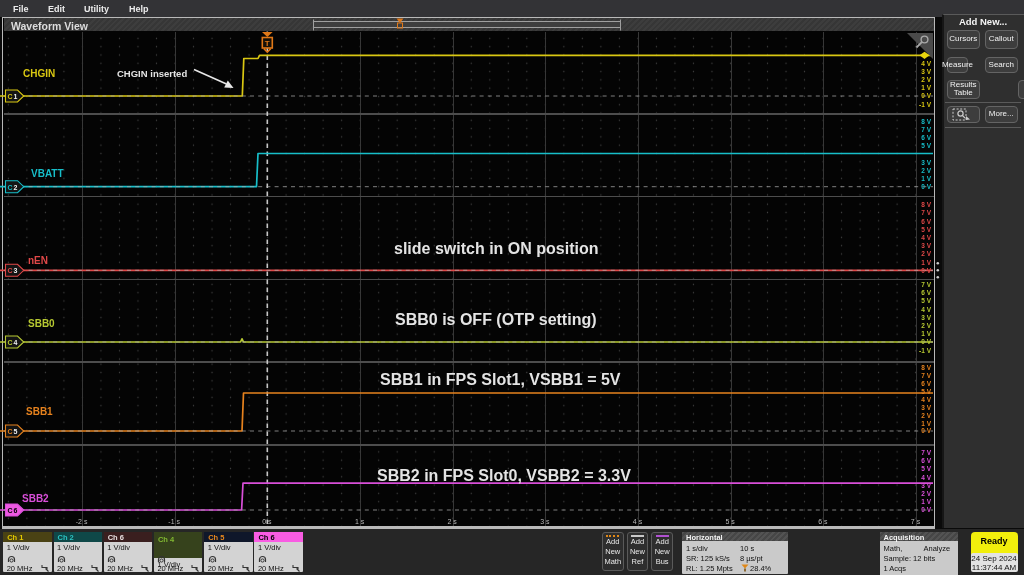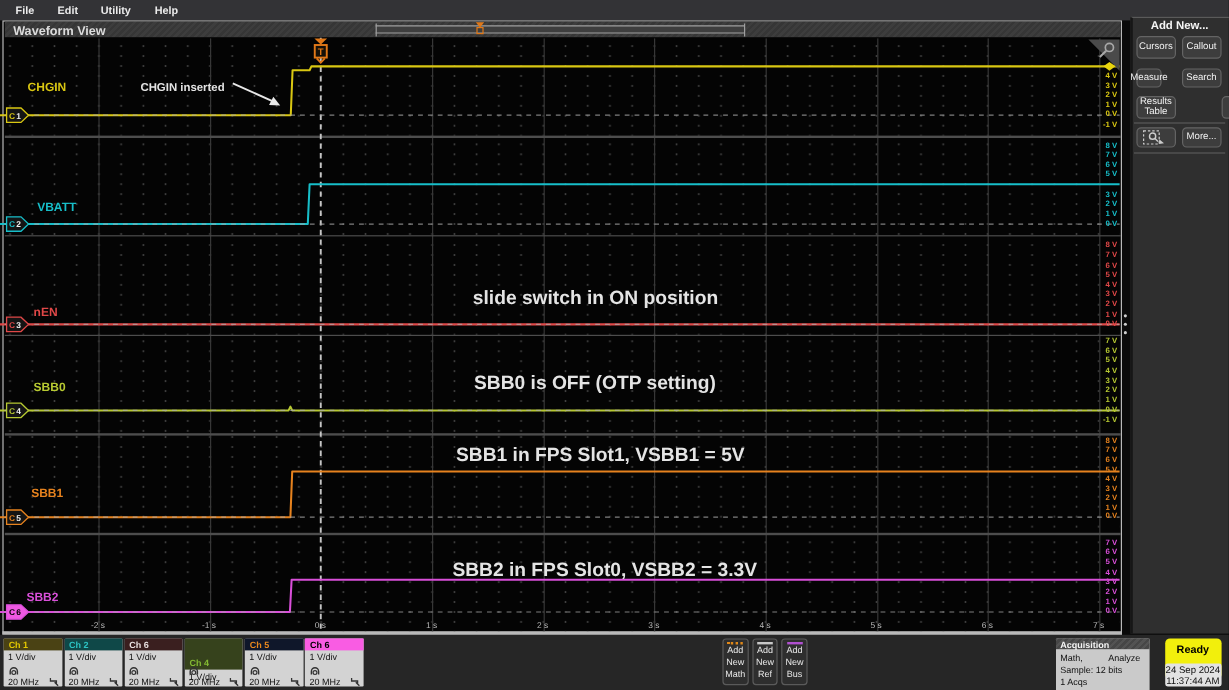--- a/index.html
+++ b/index.html
@@ -219,21 +219,21 @@
       <svg width="9" height="8" style="position:absolute;left:3.5px;top:23px;" viewBox="0 0 9 8">
         <path d="M1.5,7 V4.5 A3,3 0 0 1 7.5,4.5 V7" fill="none" stroke="#333" stroke-width="1.2"></path>
         <circle cx="4.5" cy="5.5" r="1.6" fill="none" stroke="#333" stroke-width="1"></circle>
       </svg>
       <div style="position:absolute;left:3.5px;top:31.5px;color:#111;font-size:7.5px;">20 MHz</div>
       <svg width="8" height="8" style="position:absolute;right:3px;top:32px;" viewBox="0 0 8 8">
         <path d="M1,1 v2.5 h2.5 M3.5,3.5 h2.5 v2.5 M4.5,4.5 l3,3" stroke="#333" stroke-width="1.1" fill="none"></path>
       </svg>
     </div>
 <div class="abs" style="left:153.9px;top:532px;width:48.4px;height:40px;background:#d3d3d3;border-radius:1px;">
-      <div style="background:#36421c;color:#82b832;font-size:7.5px;font-weight:bold;height:26px;padding:16px 0 0 4px;">Ch 4</div>
+      <div style="background:#36421c;color:#82b832;font-size:7.5px;font-weight:bold;height:26px;padding:3px 0 0 4px;">Ch 4</div>
       <div style="color:#111;font-size:7.5px;padding:1.5px 0 0 3.5px;">1 V/div</div>
       <svg width="9" height="8" style="position:absolute;left:3.5px;top:23px;" viewBox="0 0 9 8">
         <path d="M1.5,7 V4.5 A3,3 0 0 1 7.5,4.5 V7" fill="none" stroke="#333" stroke-width="1.2"></path>
         <circle cx="4.5" cy="5.5" r="1.6" fill="none" stroke="#333" stroke-width="1"></circle>
       </svg>
       <div style="position:absolute;left:3.5px;top:31.5px;color:#111;font-size:7.5px;">20 MHz</div>
       <svg width="8" height="8" style="position:absolute;right:3px;top:32px;" viewBox="0 0 8 8">
         <path d="M1,1 v2.5 h2.5 M3.5,3.5 h2.5 v2.5 M4.5,4.5 l3,3" stroke="#333" stroke-width="1.1" fill="none"></path>
       </svg>
     </div>
@@ -265,20 +265,35 @@
       <div style="margin:2.5px auto 0;width:13px;border-top:2px dotted #e08818;"></div>
       <div style="color:#e8e8e8;font-size:7.5px;text-align:center;line-height:9.8px;margin-top:0px;">Add<br>New<br>Math</div>
     </div>
 <div class="abs" style="left:626.7px;top:531.5px;width:21.5px;height:39.5px;background:#2e2e2e;border:1px solid #5a5a5a;border-radius:3px;">
       <div style="margin:2.5px auto 0;width:13px;border-top:2px solid #c8c8c8;"></div>
       <div style="color:#e8e8e8;font-size:7.5px;text-align:center;line-height:9.8px;margin-top:0px;">Add<br>New<br>Ref</div>
     </div>
 <div class="abs" style="left:651.4px;top:531.5px;width:21.5px;height:39.5px;background:#2e2e2e;border:1px solid #5a5a5a;border-radius:3px;">
       <div style="margin:2.5px auto 0;width:13px;border-top:2px solid #b050d0;"></div>
       <div style="color:#e8e8e8;font-size:7.5px;text-align:center;line-height:9.8px;margin-top:0px;">Add<br>New<br>Bus</div>
+    </div>
+<div class="hdrpanel" style="left:682px;top:531.5px;width:105.5px;height:42px;">
+<div class="hd">Horizontal</div>
+      <div class="bd">
+<div class="row" style="left:4px;top:2.5px;">1 s/div</div>
+        <div class="row" style="left:58px;top:2.5px;">10 s</div>
+<div class="row" style="left:4px;top:12.5px;">SR: 125 kS/s</div>
+        <div class="row" style="left:58px;top:12.5px;">8 µs/pt</div>
+<div class="row" style="left:4px;top:22.5px;">RL: 1.25 Mpts</div>
+<svg class="row" style="left:59px;top:23px;" width="8" height="8" viewBox="0 0 8 8">
+          <path d="M0.5,0.5 h7 l-3.5,4 z" fill="#e08818"></path>
+          <path d="M4,4.5 v3" stroke="#7a5010" stroke-width="1.6"></path>
+        </svg>
+<div class="row" style="left:68px;top:22.5px;">28.4%</div>
+</div>
     </div>
 <div class="hdrpanel" style="left:879.5px;top:531.5px;width:78px;height:48px;">
 <div class="hd">Acquisition</div>
       <div class="bd">
 <div class="row" style="left:4px;top:2.5px;">Math,</div>
         <div class="row" style="left:44px;top:2.5px;">Analyze</div>
 <div class="row" style="left:4px;top:12.5px;">Sample: 12 bits</div>
 <div class="row" style="left:4px;top:22.5px;">1 Acqs</div>
 </div>
     </div>

